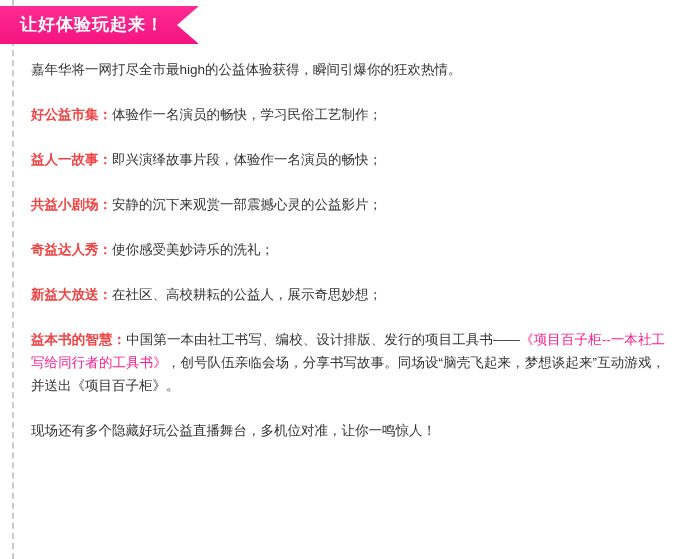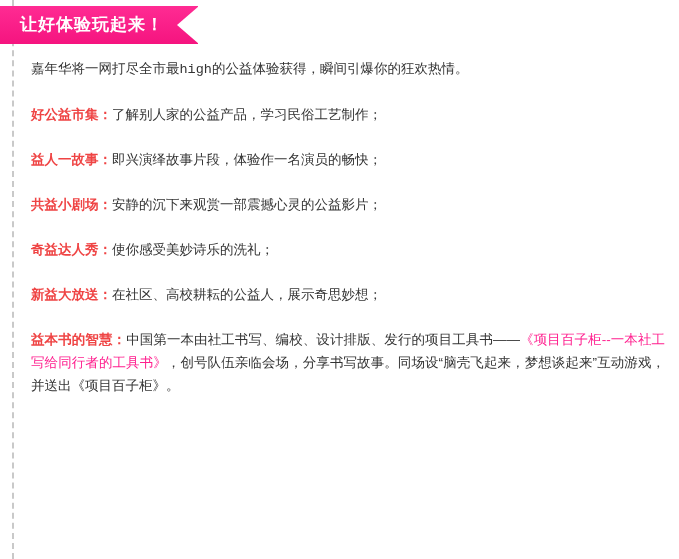--- a/index.html
+++ b/index.html
@@ -75,21 +75,20 @@
   p.para {
     margin: 0 0 0 0;
     padding: 11px 0 11px 0;
     font-size: 13.5px;
     line-height: 23px;
     color: #333333;
     text-align: justify;
   }
   p.para.first {
     padding-top: 10px;
-    font-family: Liberation Mono, monospace;
   }
   .lead {
     font-weight: bold;
     color: #ef4444;
   }
   .hl {
     color: #ff1f8e;
   }
 </style>
 </head>
@@ -103,21 +102,21 @@
     <div class="banner">让好体验玩起来！</div>
   </div>
 
   <div class="content">
 
     <p class="para first">
       <span>嘉年华将一网打尽全市最high的公益体验获得，瞬间引爆你的狂欢热情。</span>
     </p>
 
     <p class="para">
-      <span class="lead">好公益市集：</span><span>了解别人家的公益产品，学习民俗工艺制作；</span>
+      <span class="lead">好公益市集：</span><span>体验作一名演员的畅快，学习民俗工艺制作；</span>
     </p>
 
     <p class="para">
       <span class="lead">益人一故事：</span><span>即兴演绎故事片段，体验作一名演员的畅快；</span>
     </p>
 
     <p class="para">
       <span class="lead">共益小剧场：</span><span>安静的沉下来观赏一部震撼心灵的公益影片；</span>
     </p>
 
@@ -127,15 +126,18 @@
 
 
     <p class="para">
       <span class="lead">新益大放送：</span><span>在社区、高校耕耘的公益人，展示奇思妙想；</span>
     </p>
 
     <p class="para">
       <span class="lead">益本书的智慧：</span><span>中国第一本由社工书写、编校、设计排版、发行的项目工具书——</span><span class="hl">《项目百子柜--一本社工写给同行者的工具书》</span><span>，创号队伍亲临会场，分享书写故事。同场设“脑壳飞起来，梦想谈起来”互动游戏，并送出《项目百子柜》。</span>
     </p>
 
+    <p class="para">
+      <span>现场还有多个隐藏好玩公益直播舞台，多机位对准，让你一鸣惊人！</span>
+    </p>
 
   </div>
 </div>
 
 </body></html>

